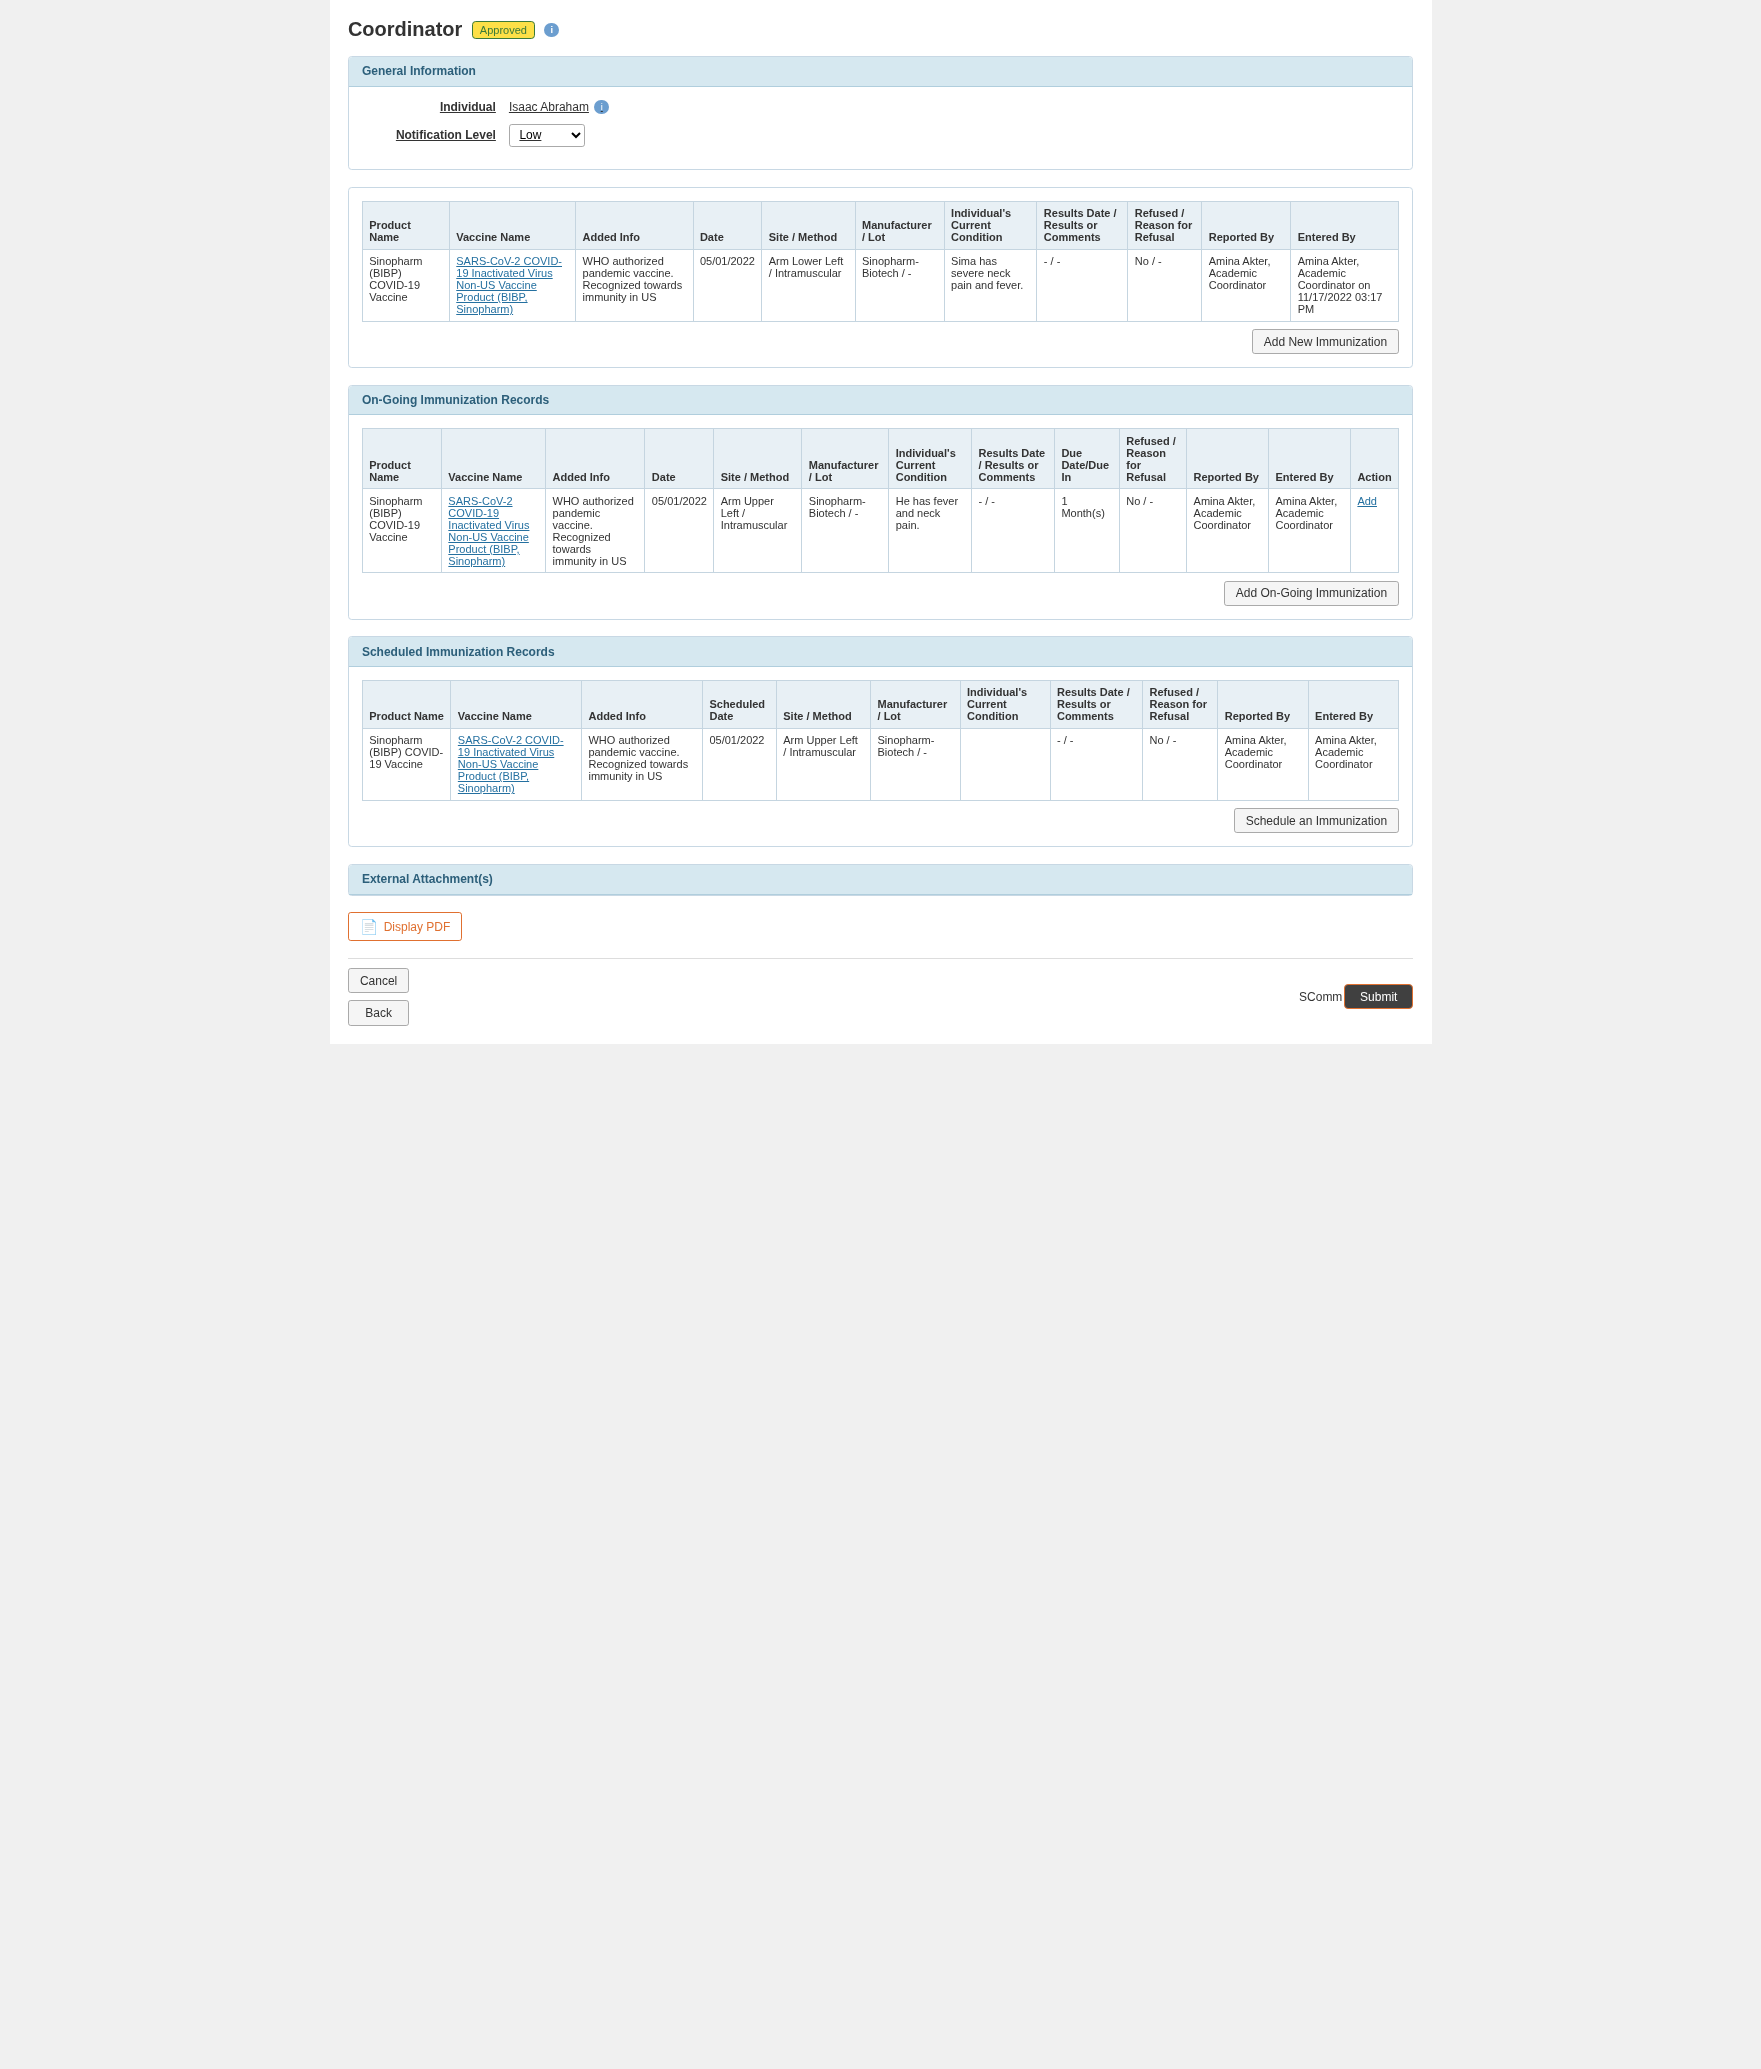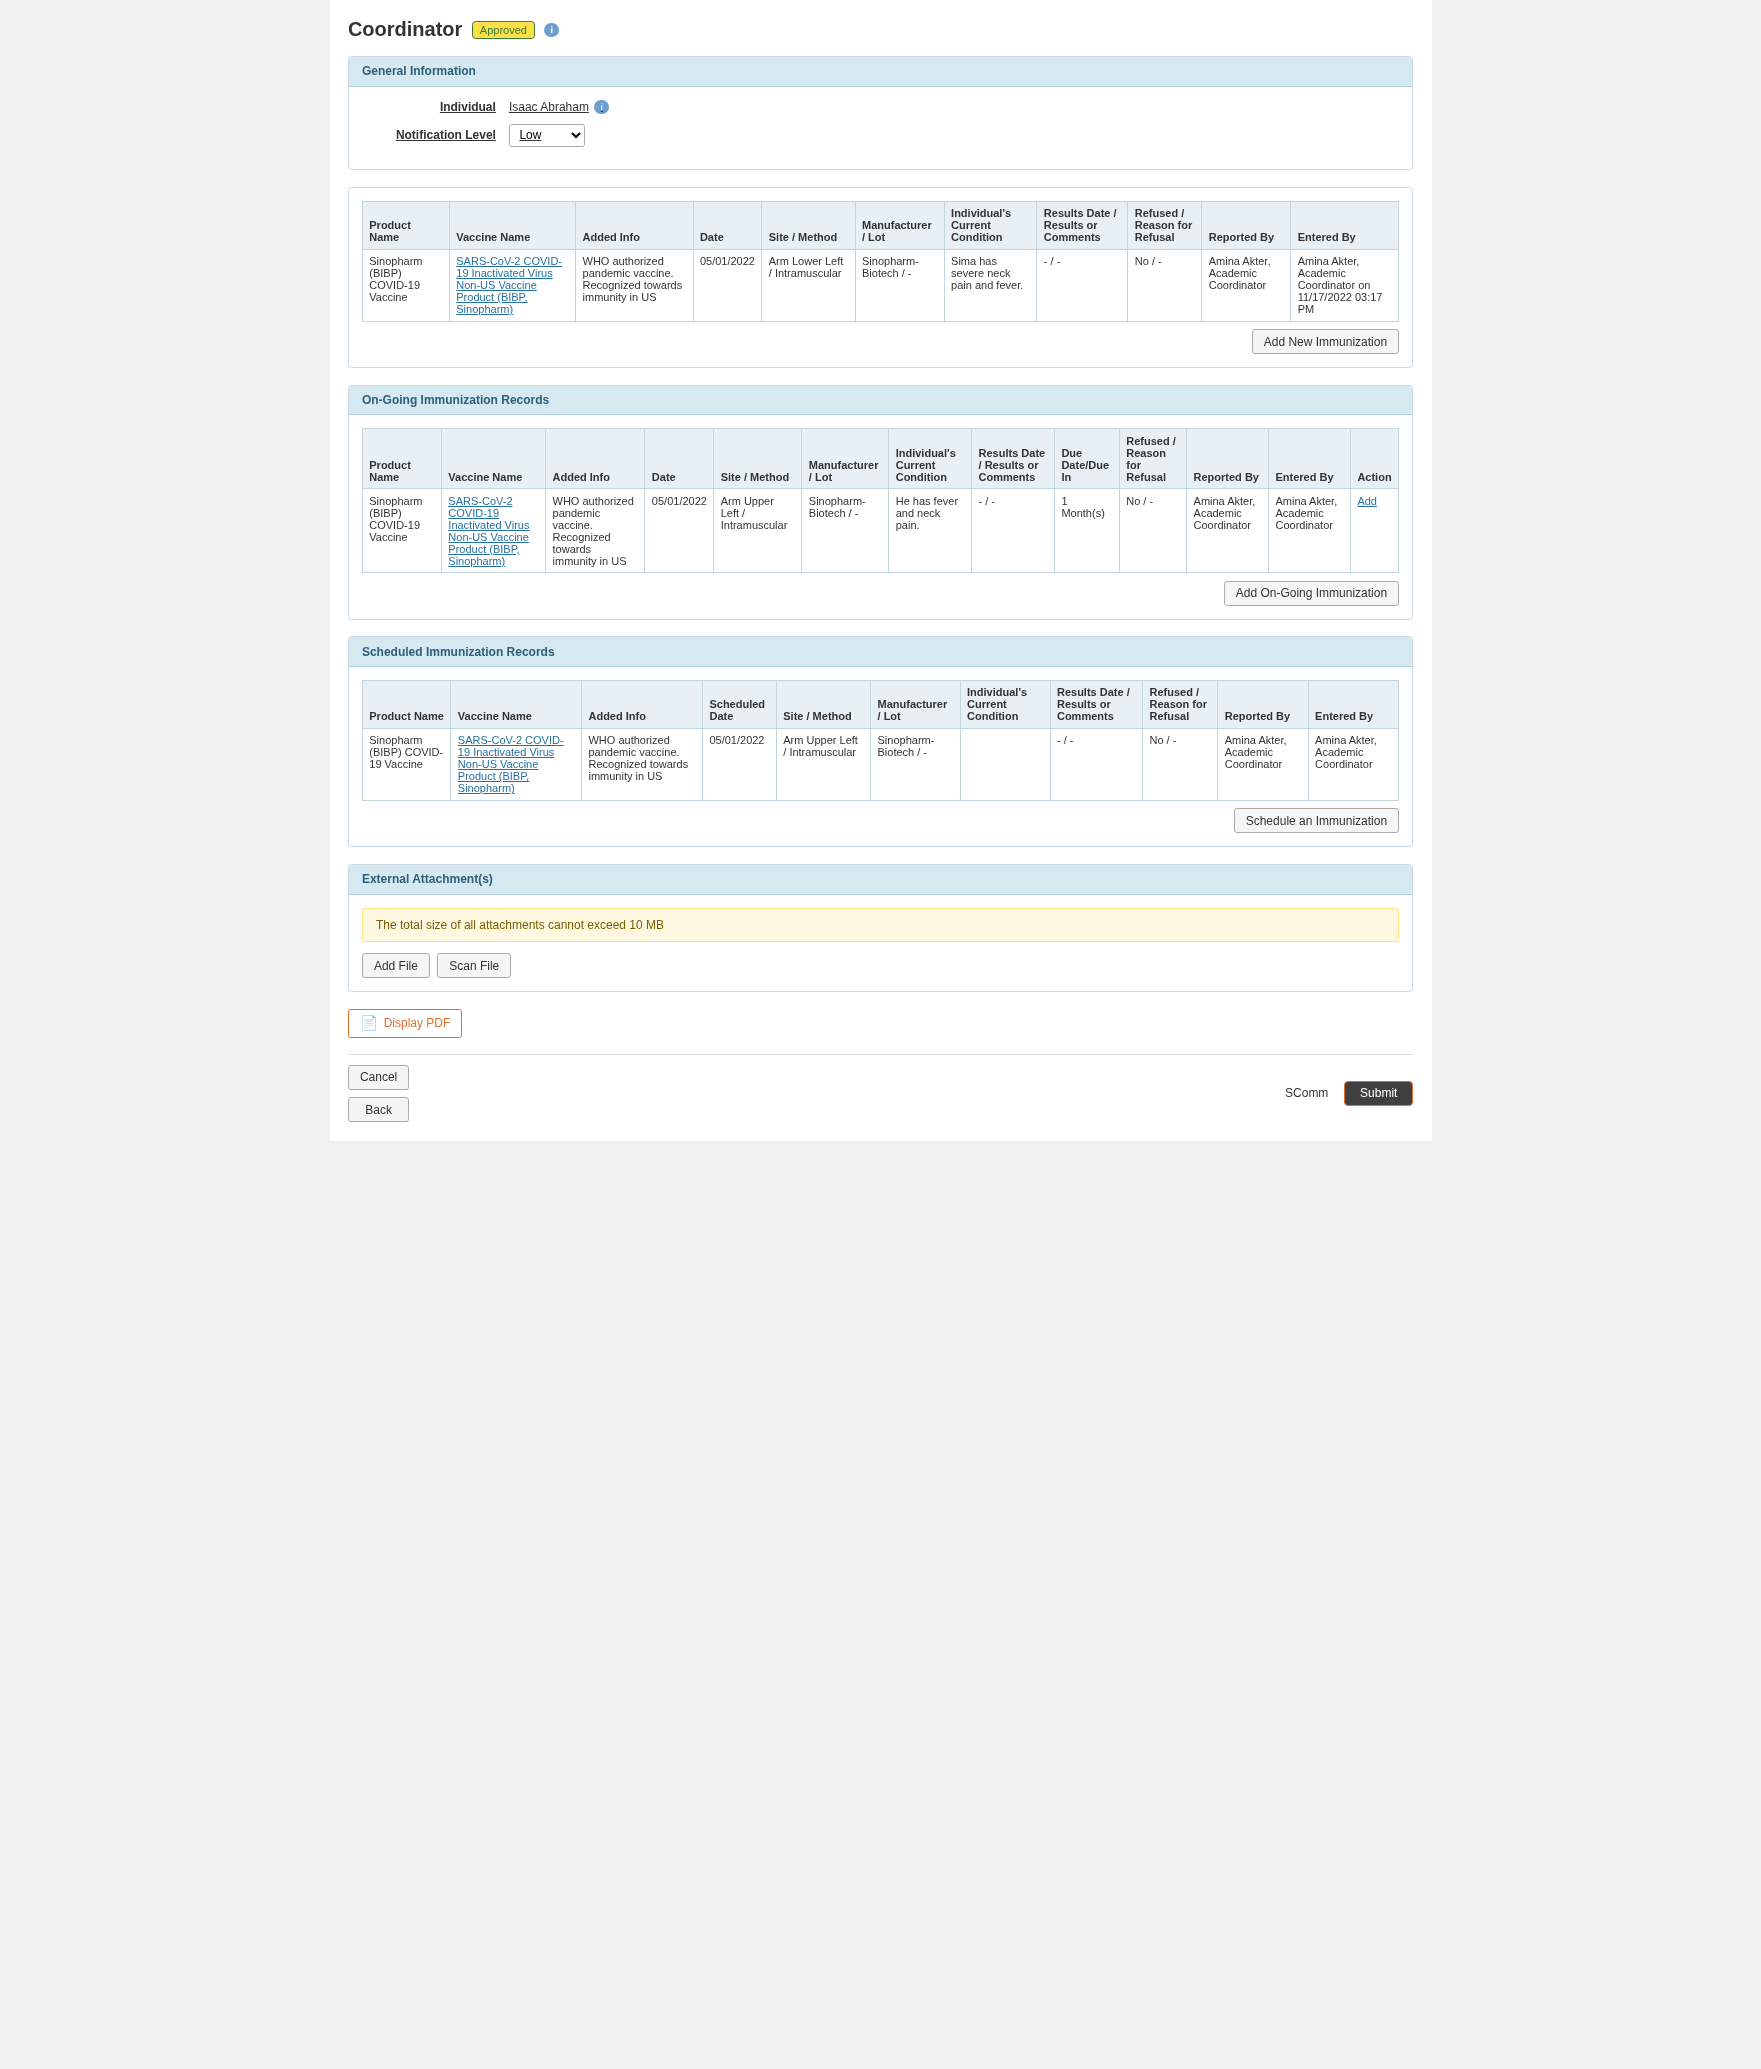--- a/index.html
+++ b/index.html
@@ -154,21 +154,21 @@
     }
     .page-footer {
       display: flex;
       justify-content: space-between;
       align-items: center;
       margin-top: 16.5px;
       padding-top: 9.2px;
       border-top: 0.9px solid #ddd;
     }
     .footer-left { display: flex; gap: 7.3px; flex-direction: column; }
-    .footer-right { display: flex; gap: 16px; align-items: center; }
+    .footer-right { display: flex; gap: 2px; align-items: center; }
     .footer-scomm {
       font-size: 12px;
       color: #333;
     }
     .display-pdf-btn {
       display: flex;
       align-items: center;
       gap: 5.5px;
       border: 0.9px solid #e07030;
       color: #e07030;
@@ -348,27 +348,20 @@
         </tbody>
       </table>
       <div class="table-footer">
         <button class="btn">Schedule an Immunization</button>
       </div>
     </div>
   </div>
 
   <div class="section-card">
     <div class="section-header">External Attachment(s)</div>
-    <div class="section-body">
-      <div class="attachment-warning">The total size of all attachments cannot exceed 10 MB</div>
-      <div class="attachment-buttons">
-        <button class="btn">Add File</button>
-        <button class="btn">Scan File</button>
-      </div>
-    </div>
   </div>
 
   <button class="display-pdf-btn">
     <span class="pdf-icon">📄</span>
     <span>Display PDF</span>
   </button>
 
   <div class="page-footer">
     <div class="footer-left">
       <button class="btn">Cancel</button>

